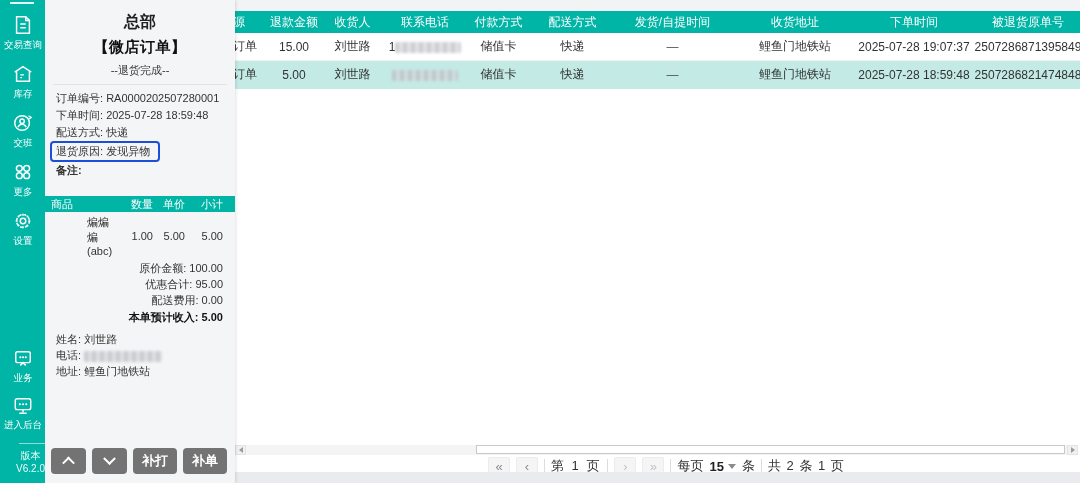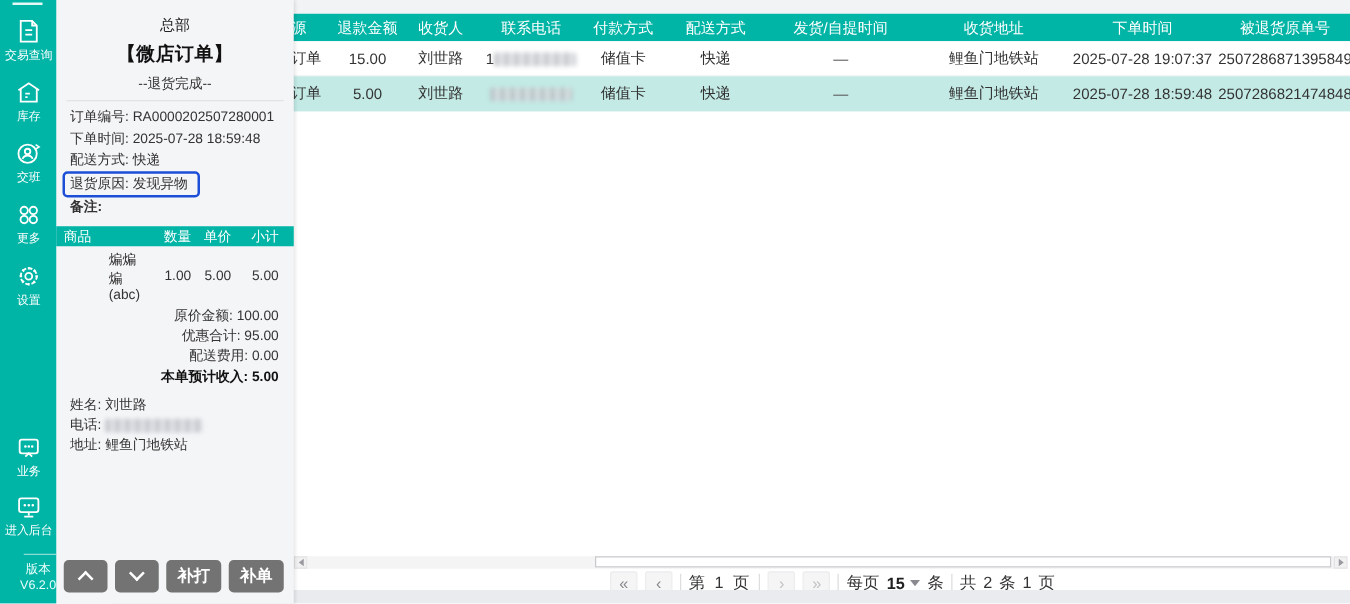--- a/index.html
+++ b/index.html
@@ -32,31 +32,31 @@
   .t-body-row { height:28px; background:#fff; border-bottom:1px solid #f2f2f2; }
   .t-body-row.selected { background:#c3eae5; border-bottom:1px solid #c3eae5; }
   .t-cell { flex:none; text-align:center; font-size:12px; color:#333; white-space:nowrap; overflow:visible; }
   .dash { color:#555; }
   .blur-bar { display:inline-block; vertical-align:middle; width:66px; height:11px; border-radius:2px;
               background:repeating-linear-gradient(90deg,#b9bcc2 0 4px,#d8dade 4px 8px); filter:blur(1.6px); opacity:.75; }
 
   
   .receipt { position:absolute; left:45px; top:0; width:190px; height:483px; background:#f4f5f7; z-index:20;
              box-shadow:1px 0 3px rgba(0,0,0,.12); font-size:11px; color:#333; }
-  .r-store { text-align:center; padding-top:12px; font-size:12px; font-weight:normal; color:#222; }
+  .r-store { text-align:center; padding-top:12px; font-size:16px; font-weight:bold; color:#222; }
   .r-title { text-align:center; margin-top:5px; font-size:15px; font-weight:bold; color:#111; letter-spacing:.5px; }
   .r-status { text-align:center; margin-top:6px; font-size:11px; color:#333; }
   .r-div { border-top:1px solid #e2e3e6; margin:6px 8px 0; }
   .r-fields { padding:5px 0 0 11px; }
   .r-line { line-height:17px; white-space:nowrap; }
   .r-line .lab { color:#333; }
   .red-box { display:inline-block; border:2px solid #1d4ed8; border-radius:4px; padding:0 8px 1px 4px; margin-left:-6px; line-height:16px; }
   .r-note { font-weight:bold; line-height:16px; }
   .items-head { display:flex; background:#00b4a6; color:#fff; height:16px; align-items:center;
-                padding:0 12px 0 6px; margin-top:7px; }
+                padding:0 12px 0 6px; margin-top:18px; }
   .items-head .c-name { flex:1; text-align:left; }
   .ih-cell { flex:none; font-size:11px; }
   .c-qty { width:34px; text-align:right; }
   .c-price { width:32px; text-align:right; }
   .c-sub { width:38px; text-align:right; }
   .item-row { display:flex; padding:3px 12px 2px 6px; align-items:center; }
   .item-row .c-name { flex:1; text-align:left;margin-left:36px; }
   .r-summary { padding:1px 12px 0 0; }
   .sum-line { text-align:right; line-height:16px; }
   .sum-line.bold { font-weight:bold; color:#111; margin-top:1px; }

